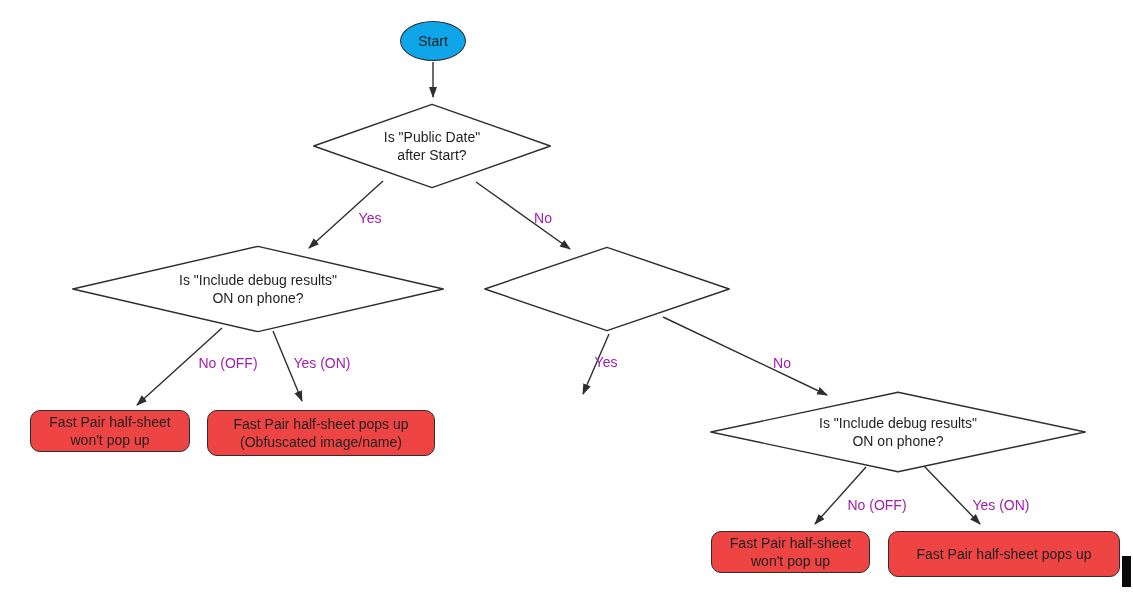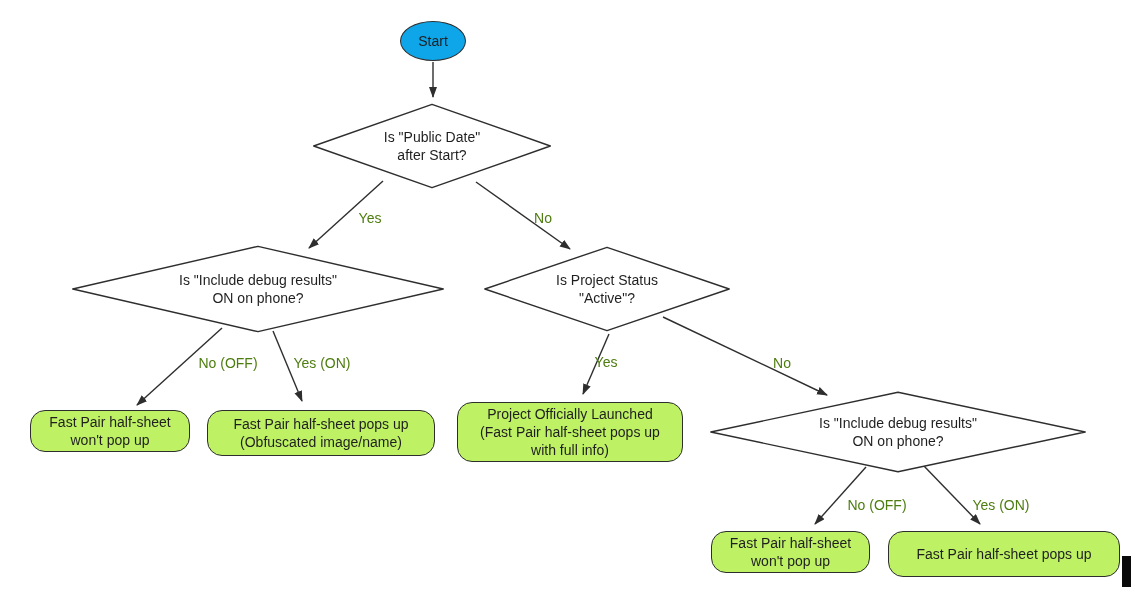--- a/index.html
+++ b/index.html
@@ -50,28 +50,28 @@
     stroke-width: 1.4;
     stroke-linejoin: round;
   }
   .ellipse {
     border: 1.5px solid #2e2e2e;
     border-radius: 50%;
     background: #0ea5e9;
   }
   .rbox {
     border: 1.5px solid #2e2e2e;
-    border-radius: 15px;
-    background: #bef264;
+    border-radius: 10px;
+    background: #ef4444;
   }
   .edge-label {
     position: absolute;
     transform: translate(-50%, -50%);
     font-size: 14px;
-    color: #4d7c0f;
+    color: #a21caf;
     white-space: nowrap;
     z-index: 3;
   }
   .artifact {
     position: absolute;
     background: #0a0a0a;
   }
 </style>
 </head>
 <body>
@@ -118,24 +118,20 @@
     <div class="label">
       <span>Is "Include debug results"</span>
       <span>ON on phone?</span>
     </div>
   </div>
 
   <div class="node diamond" style="left:481px;top:246px;width:252px;height:86px;">
     <svg class="shape" viewBox="0 0 100 100" preserveAspectRatio="none">
         <polygon points="50,1.5 98.5,50 50,98.5 1.5,50" vector-effect="non-scaling-stroke"></polygon>
       </svg>
-    <div class="label">
-      <span>Is Project Status</span>
-      <span>"Active"?</span>
-    </div>
   </div>
 
   <div class="node diamond" style="left:705px;top:391px;width:386px;height:82px;">
     <svg class="shape" viewBox="0 0 100 100" preserveAspectRatio="none">
         <polygon points="50,1.5 98.5,50 50,98.5 1.5,50" vector-effect="non-scaling-stroke"></polygon>
       </svg>
     <div class="label">
       <span>Is "Include debug results"</span>
       <span>ON on phone?</span>
     </div>
@@ -148,27 +144,20 @@
     </div>
   </div>
 
   <div class="node rbox" style="left:207px;top:410px;width:228px;height:46px;">
     <div class="label">
       <span>Fast Pair half-sheet pops up</span>
       <span>(Obfuscated image/name)</span>
     </div>
   </div>
 
-  <div class="node rbox" style="left:457px;top:402px;width:226px;height:60px;">
-    <div class="label">
-      <span>Project Officially Launched</span>
-      <span>(Fast Pair half-sheet pops up</span>
-      <span>with full info)</span>
-    </div>
-  </div>
 
   <div class="node rbox" style="left:711px;top:531px;width:159px;height:42px;">
     <div class="label">
       <span>Fast Pair half-sheet</span>
       <span>won't pop up</span>
     </div>
   </div>
 
   <div class="node rbox" style="left:888px;top:531px;width:232px;height:46px;">
     <div class="label">

